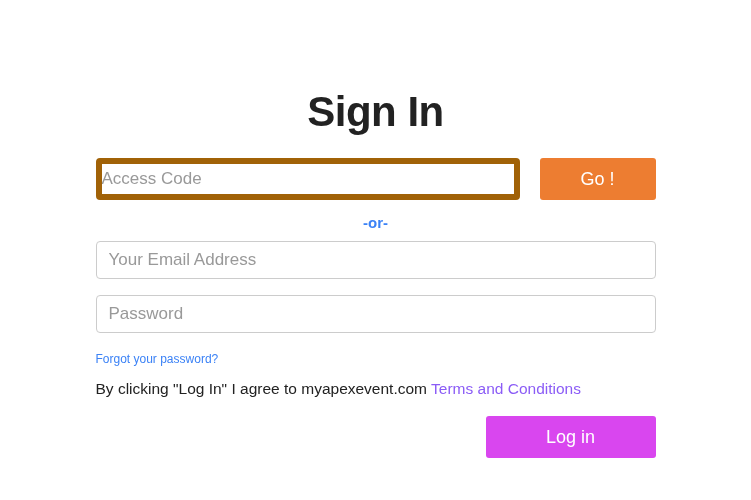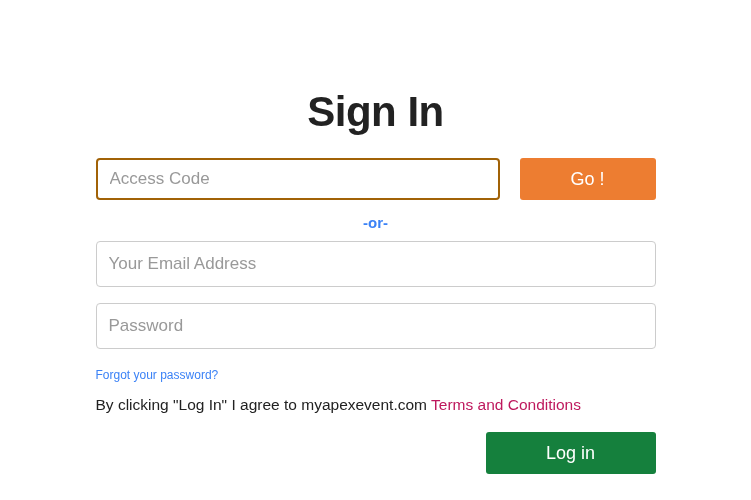--- a/index.html
+++ b/index.html
@@ -24,49 +24,49 @@
       letter-spacing: -0.5px;
     }
     .row-access {
       display: flex;
       gap: 20px;
       margin-bottom: 14px;
     }
     .input {
       flex: 1;
       height: 42px;
-      border: 2px solid #a16207;
+      border: 6px solid #a16207;
       border-radius: 4px;
-      padding: 0 12px;
+      padding: 0 0;
       font-size: 17px;
       color: #333;
     }
     .input::placeholder {
       color: #999;
     }
     .btn-go {
-      width: 136px;
+      width: 116px;
       height: 42px;
       background: #ed7d31;
       color: #fff;
       border: none;
       border-radius: 3px;
       font-size: 18px;
       cursor: pointer;
     }
     .or-sep {
       text-align: center;
       font-size: 15px;
       color: #3b82f6;
       font-weight: bold;
       margin-bottom: 10px;
     }
     .input-full {
       width: 100%;
-      height: 46px;
+      height: 38px;
       border: 1px solid #ccc;
       border-radius: 4px;
       padding: 0 12px;
       font-size: 17px;
       color: #333;
       margin-bottom: 16px;
     }
     .input-full::placeholder {
       color: #999;
     }
@@ -77,30 +77,30 @@
       display: inline-block;
       margin-bottom: 14px;
       cursor: pointer;
     }
     .agree {
       font-size: 15.5px;
       color: #222;
       margin-bottom: 18px;
     }
     .agree .link {
-      color: #be185d;
+      color: #8b5cf6;
       text-decoration: none;
       cursor: pointer;
       text-align: center;
     }
     .btn-login {
       float: right;
       width: 170px;
       height: 42px;
-      background: #15803d;
+      background: #d946ef;
       color: #fff;
       border: none;
       border-radius: 3px;
       font-size: 18px;
       cursor: pointer;
     }
   </style>
 </head>
 <body>
 

